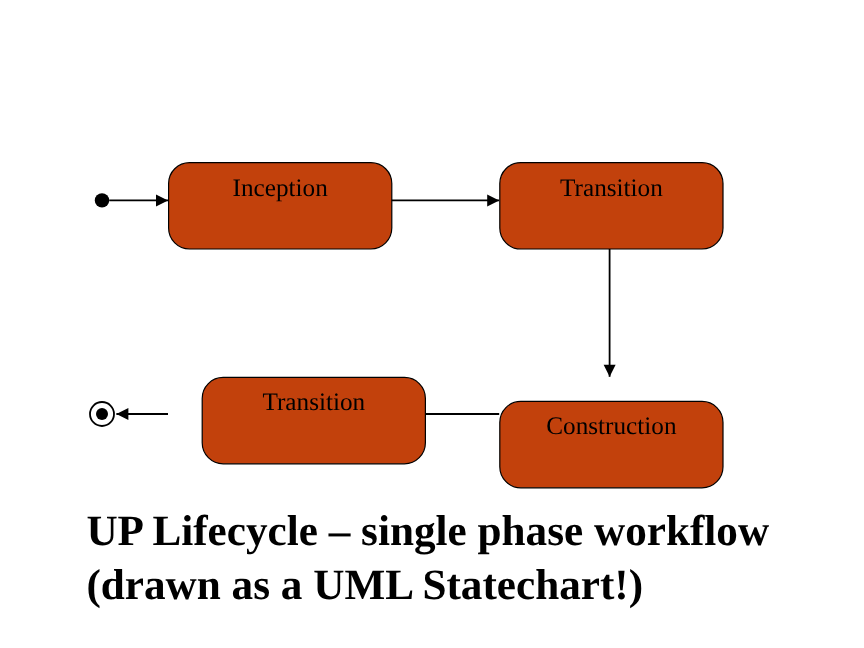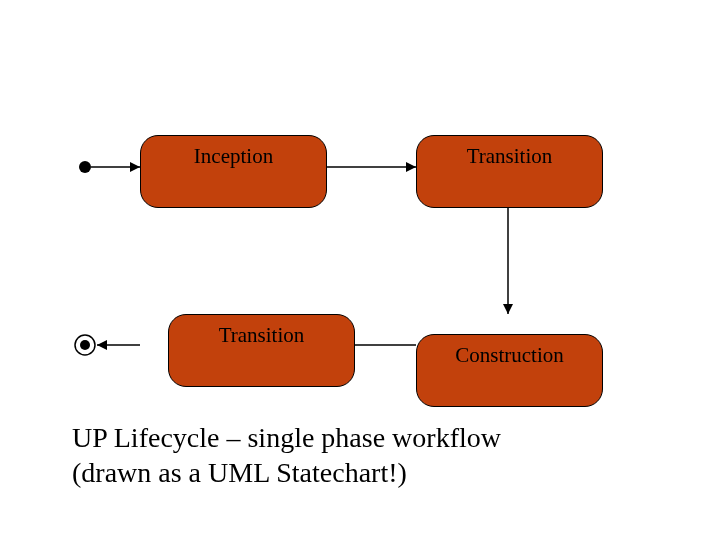--- a/index.html
+++ b/index.html
@@ -17,22 +17,23 @@
       border-radius: 18px;
       background: #c2410c;
       display: flex;
       align-items: flex-start;
       justify-content: center;
       padding-top: 8px;
       font-size: 21px;
     }
     .caption {
       position: absolute;
-      font-size: 28px;
+      font-size: 36px;
       line-height: 1.25;
+      font-weight: bold;
     }
     svg {
       position: absolute;
       top: 0;
       left: 0;
     }
   </style>
 </head>
 <body>
 

